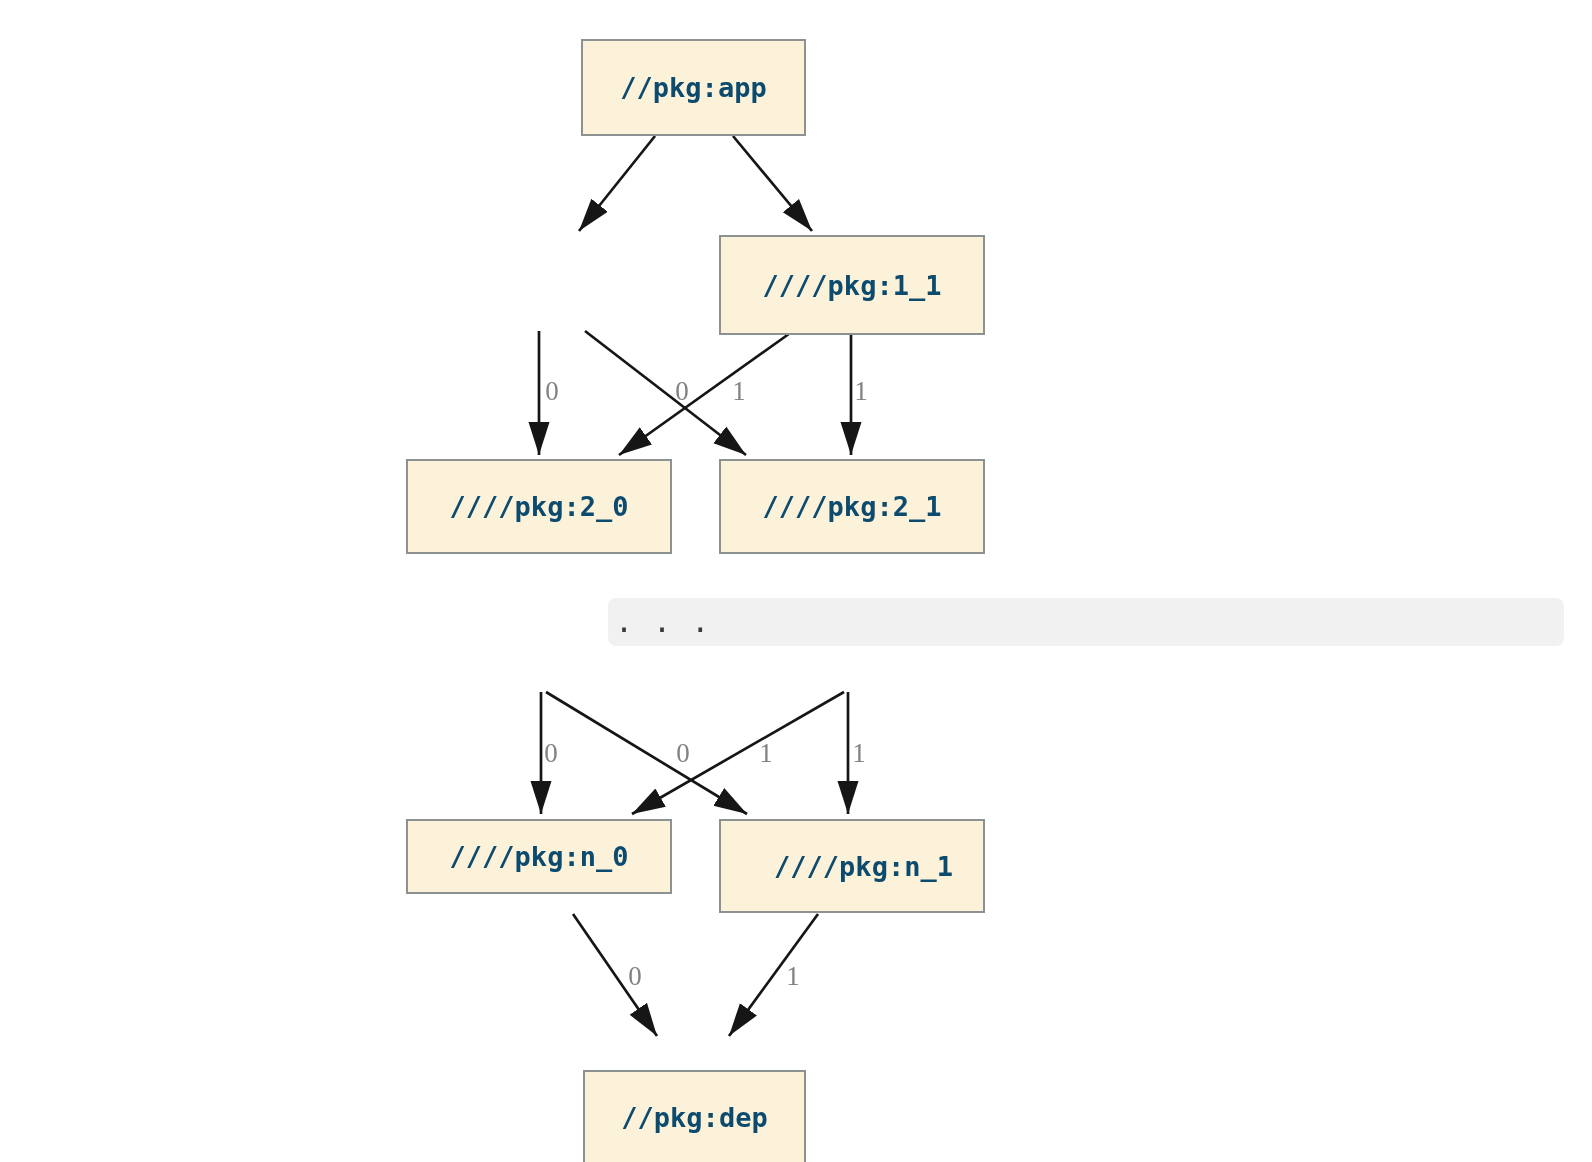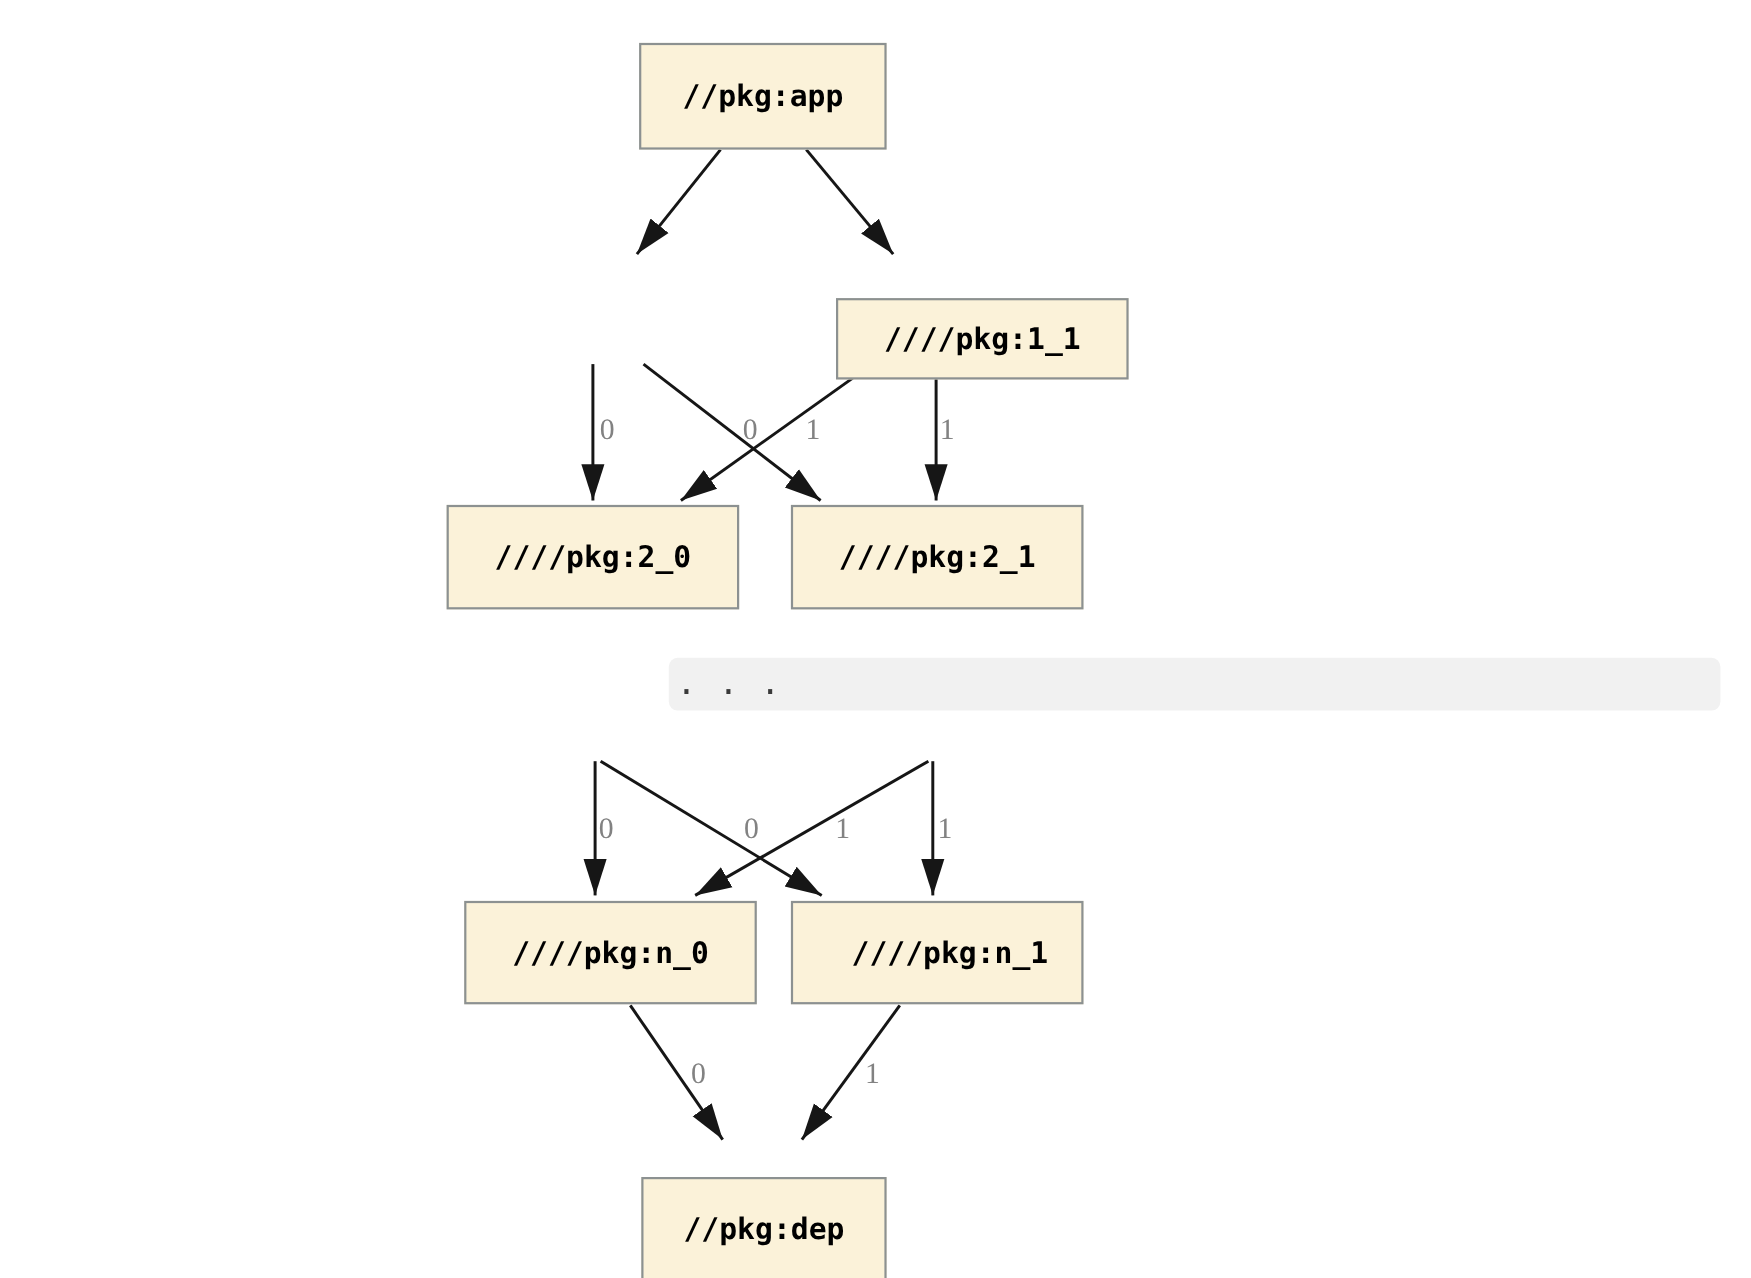--- a/index.html
+++ b/index.html
@@ -30,29 +30,29 @@
   .node {
     position: absolute;
     background: var(--node-fill);
     border: 2px solid var(--node-border);
     display: flex;
     align-items: center;
     justify-content: center;
     font-family: "DejaVu Sans Mono", monospace;
     font-weight: bold;
     font-size: 27px;
-    color: #000000;
+    color: #0c4a6e;
     white-space: nowrap;
   }
   .node-app  { left: 581px; top: 39px;   width: 225px; height: 97px; }
   .node-1_0  { left: 406px; top: 235px;  width: 266px; height: 95px; }
-  .node-1_1  { left: 760px; top: 235px;  width: 266px; height: 74px; margin-top: 36px; }
+  .node-1_1  { left: 719px; top: 235px;  width: 266px; height: 100px; }
   .node-2_0  { left: 406px; top: 459px;  width: 266px; height: 95px; text-align: right; }
   .node-2_1  { left: 719px; top: 459px;  width: 266px; height: 95px; }
-  .node-n_0  { left: 406px; top: 819px;  width: 266px; height: 94px; margin-left: 16px; }
+  .node-n_0  { left: 406px; top: 819px;  width: 266px; height: 75px; }
   .node-n_1  { left: 719px; top: 819px;  width: 266px; height: 94px; padding-left: 23px; }
   .node-dep  { left: 583px; top: 1041px; width: 223px; height: 95px; margin-top: 29px; }
   .edge-label {
     position: absolute;
     transform: translate(-50%, -50%);
     font-family: "Liberation Serif", "DejaVu Serif", serif;
     font-size: 27px;
     color: var(--edge-label);
     line-height: 1;
   }

